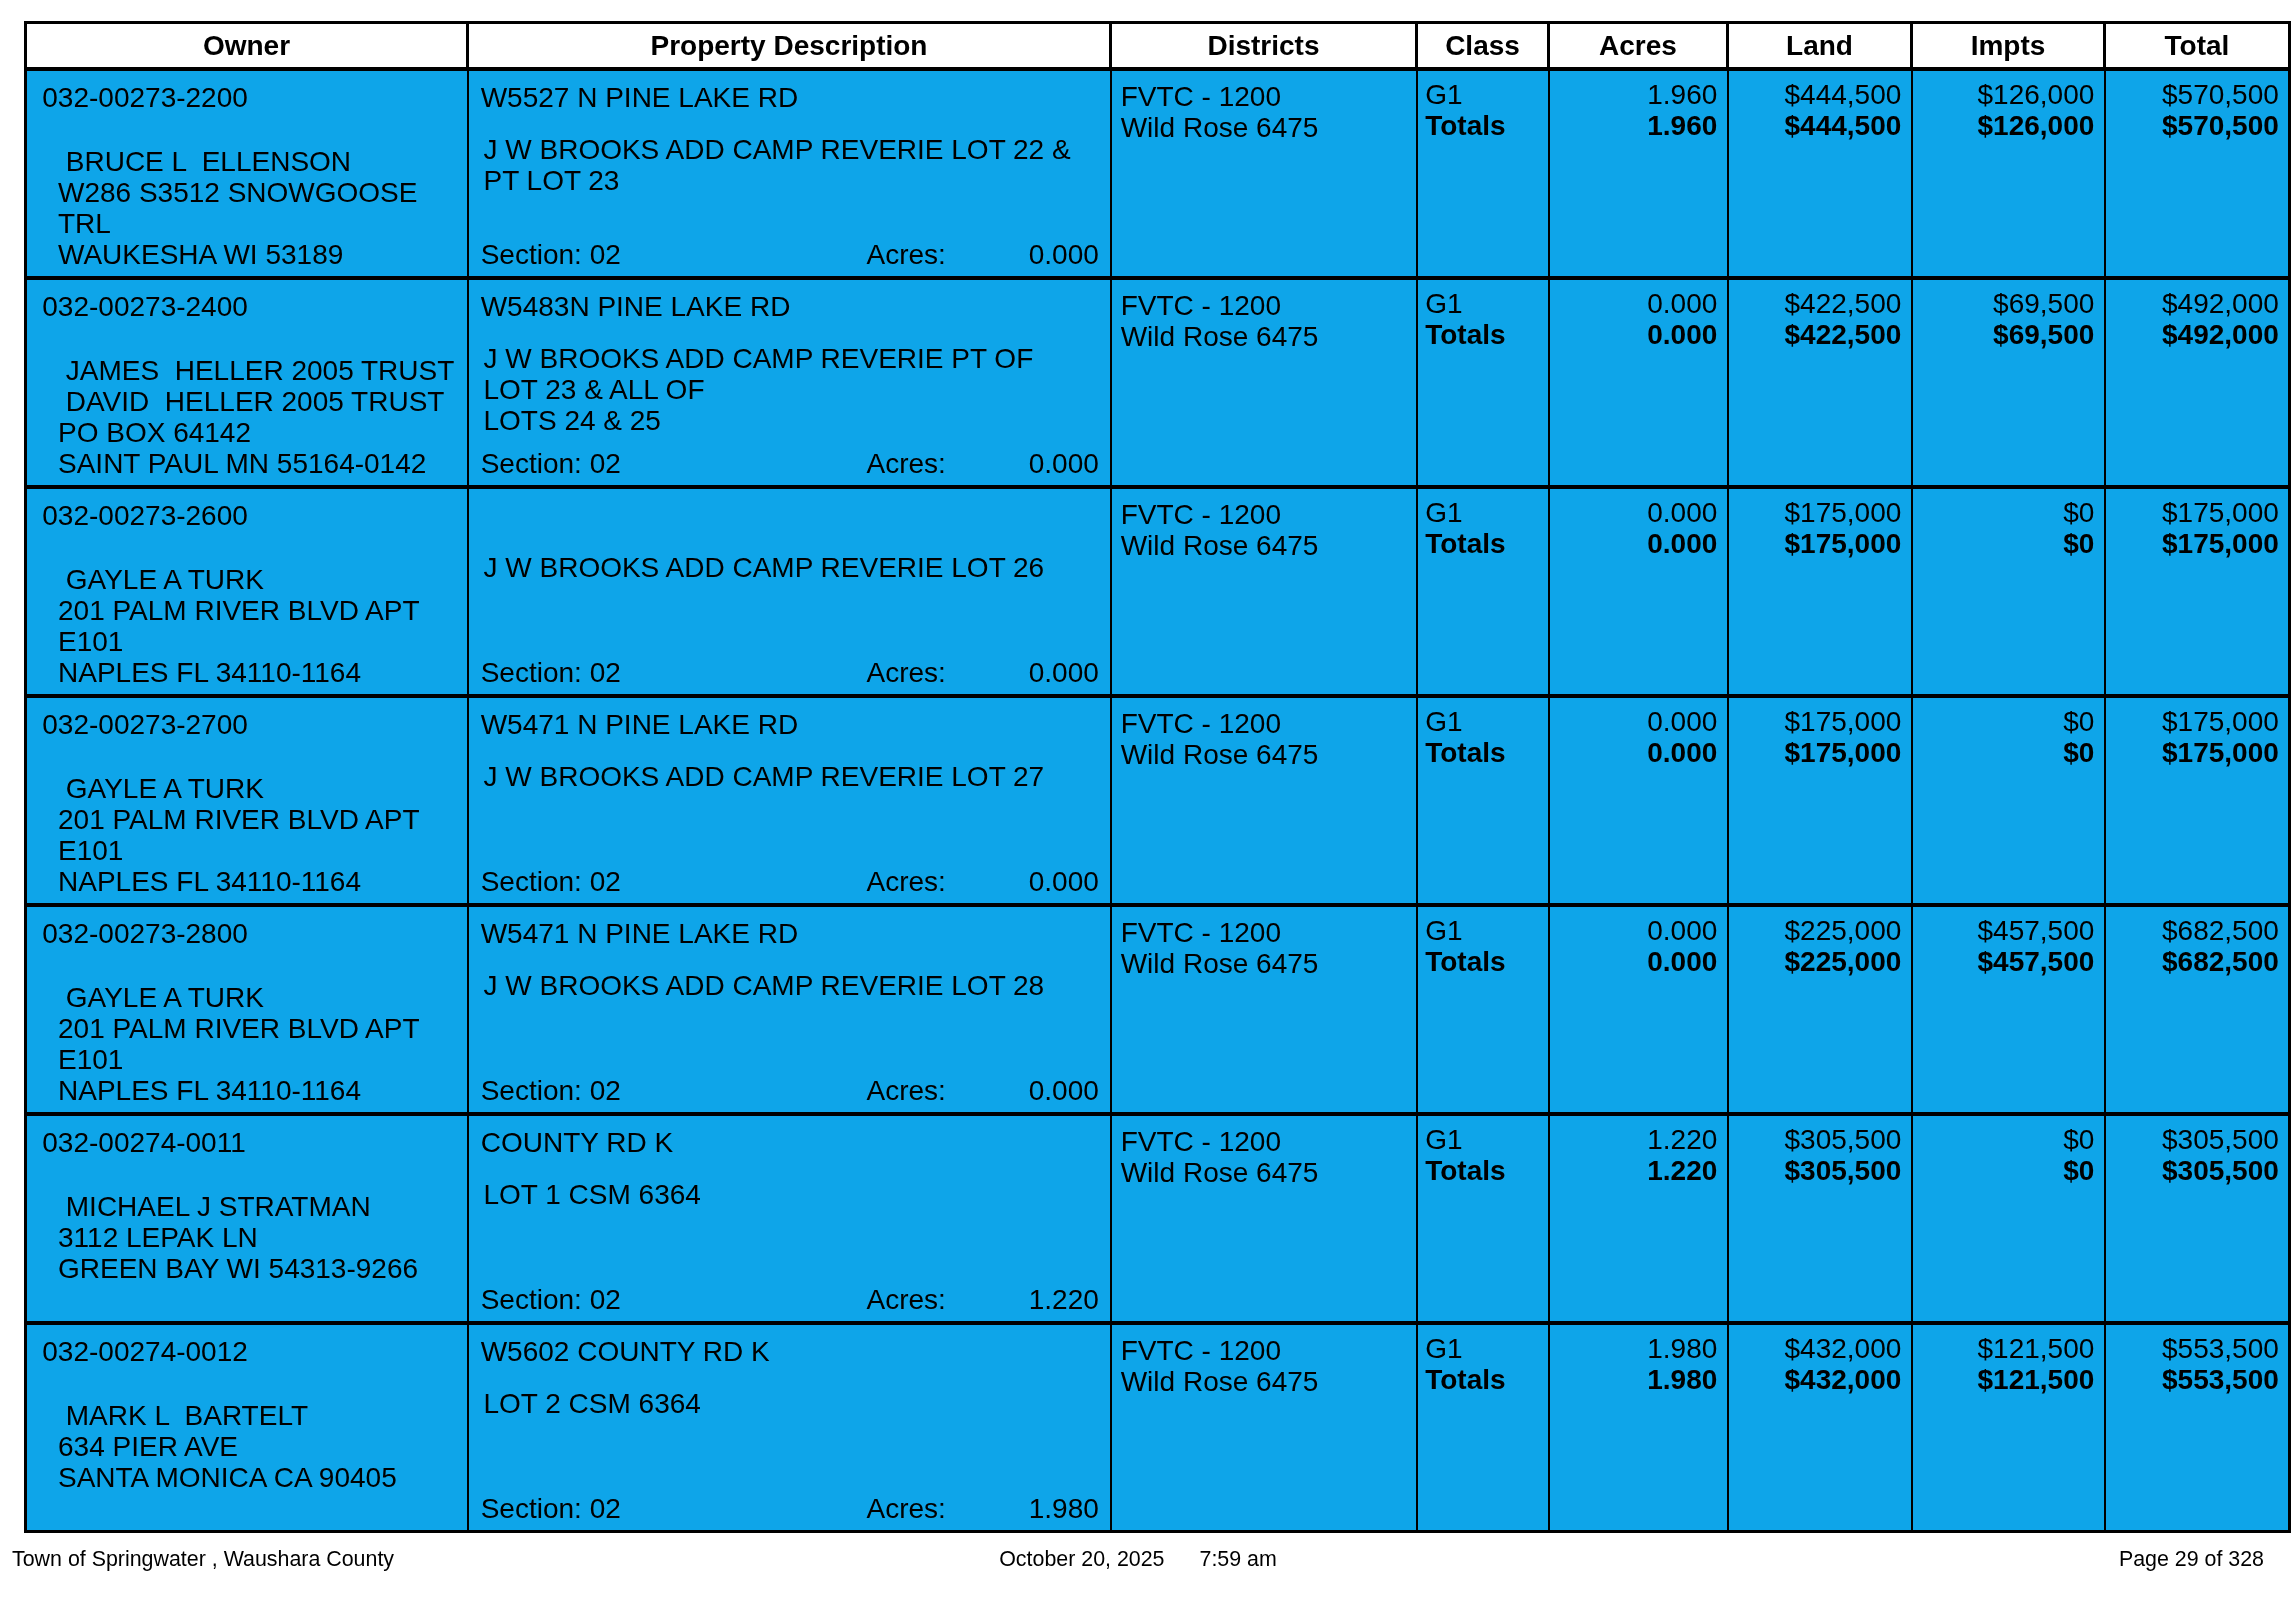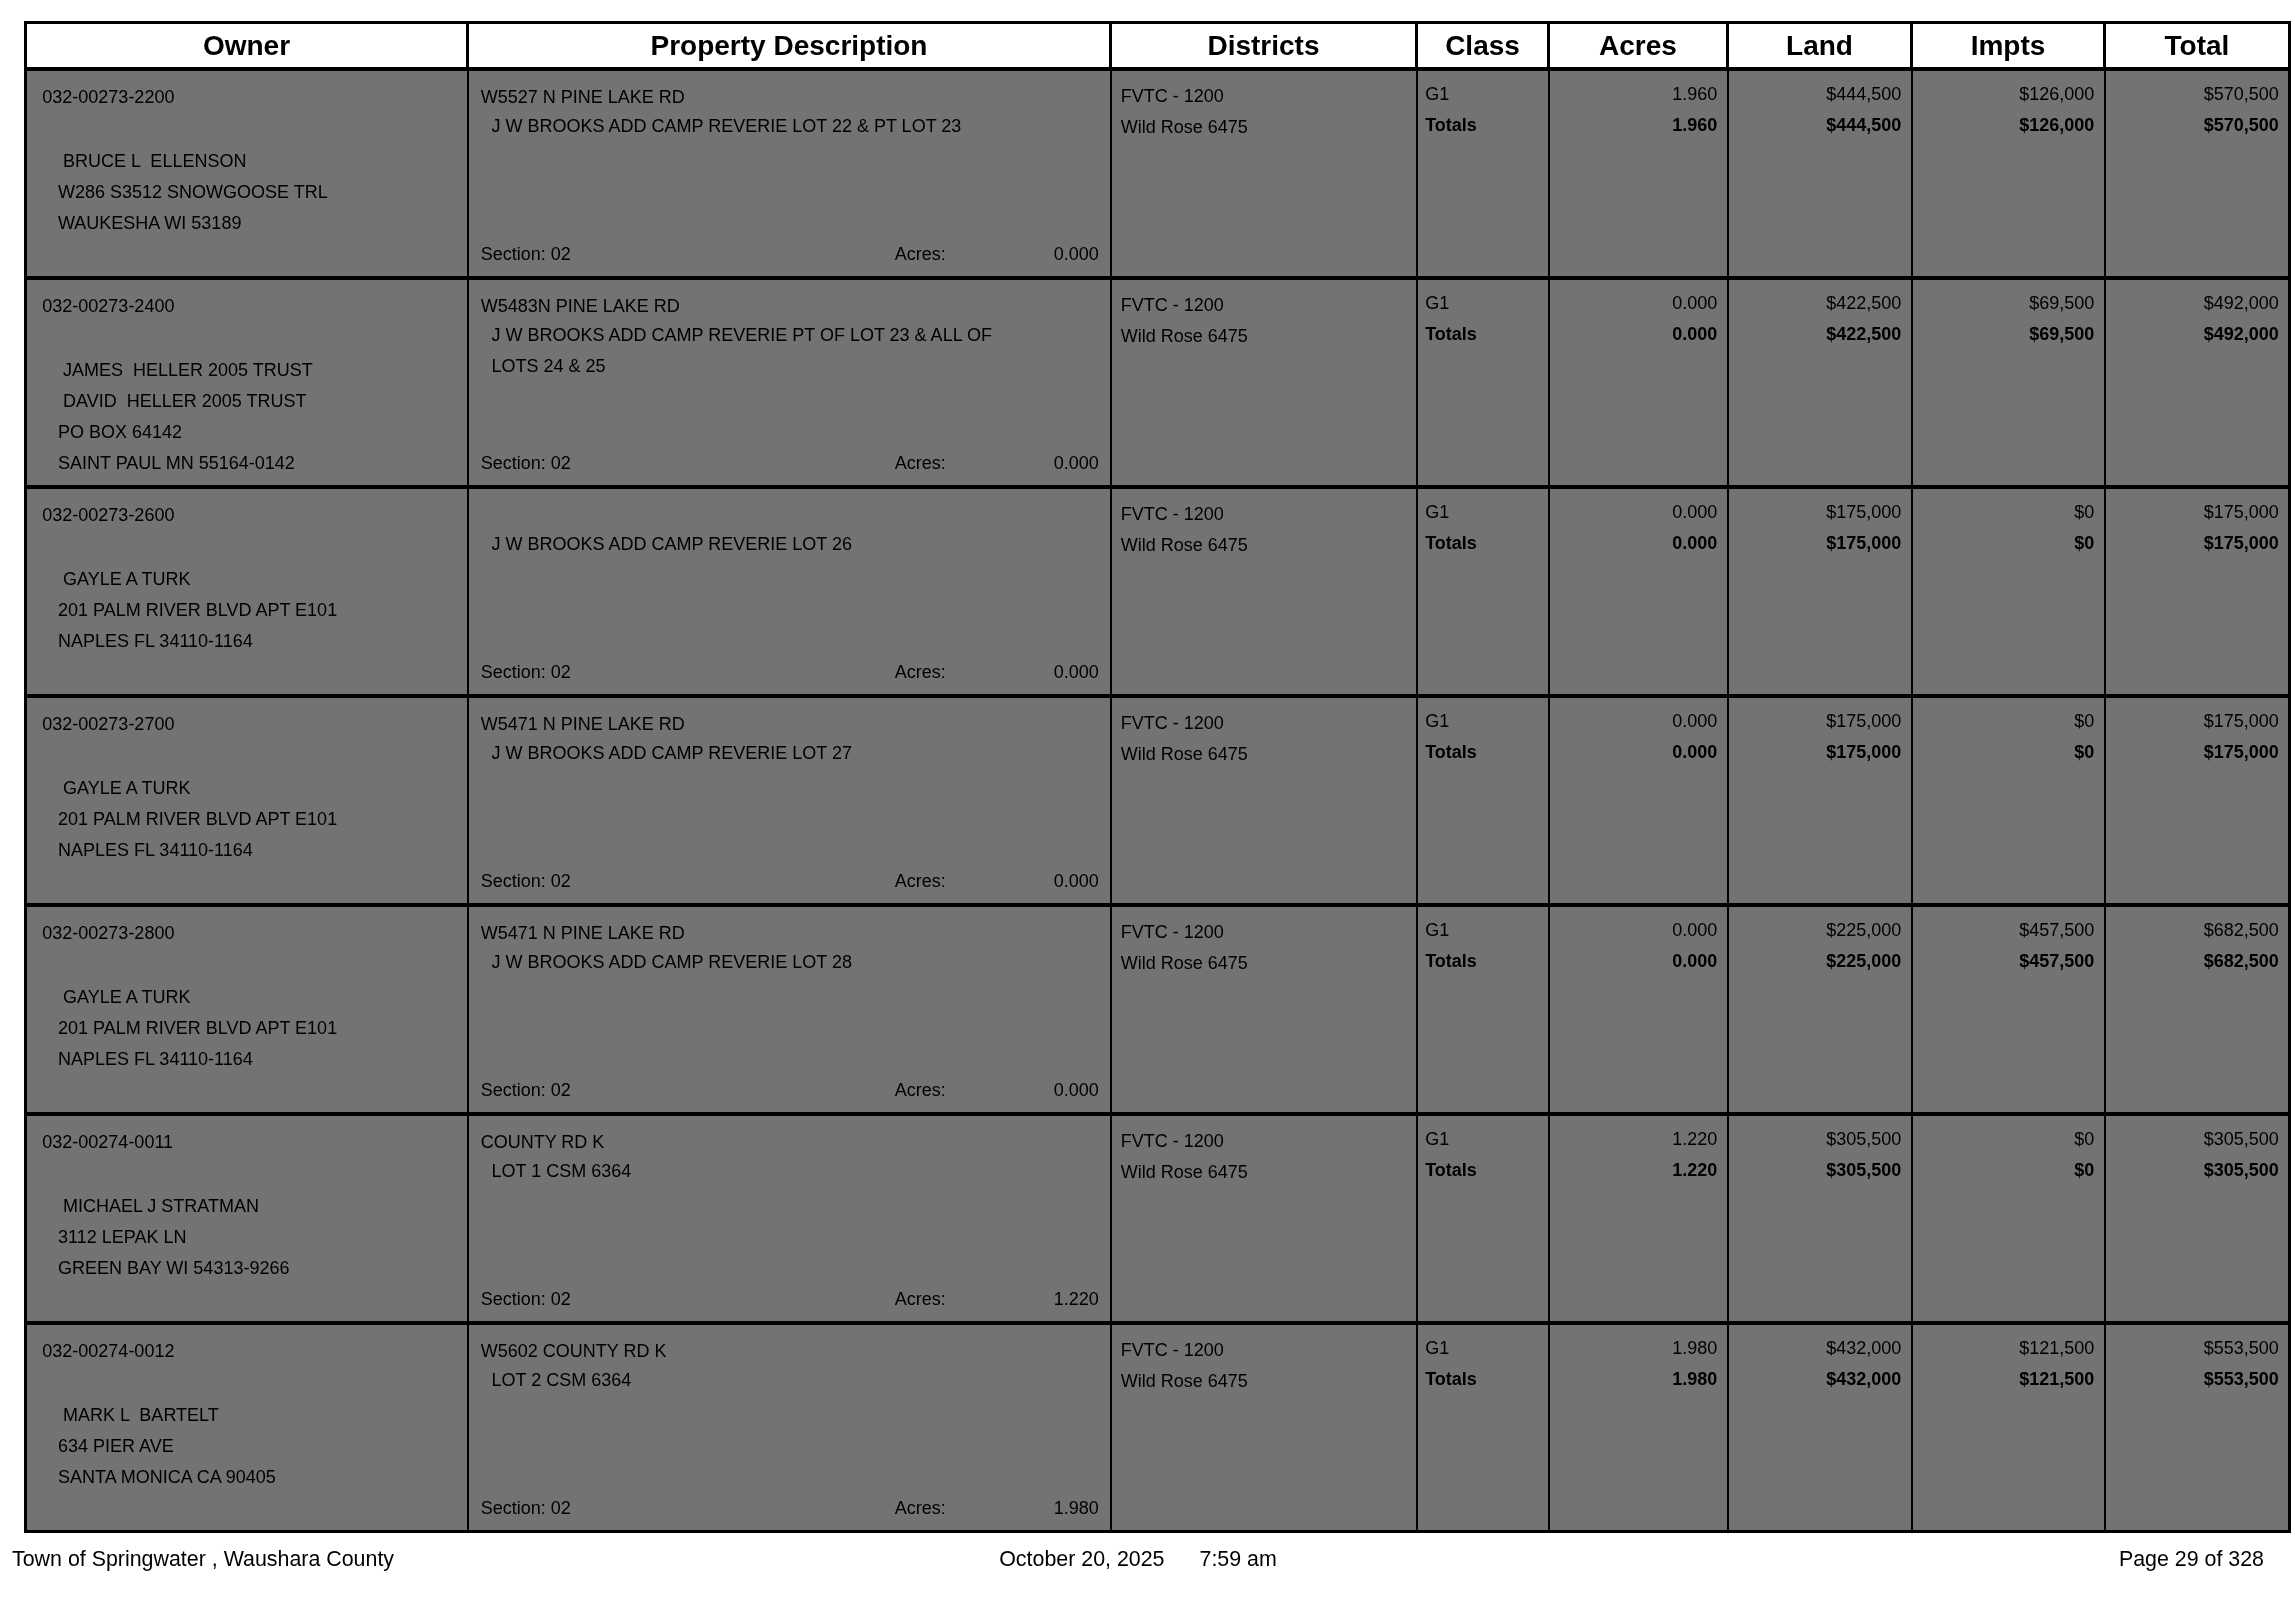--- a/index.html
+++ b/index.html
@@ -31,23 +31,23 @@
     font-weight: bold;
     text-align: center;
     height: 43px;
     padding: 0;
     background: #fff;
   }
   table.roll td {
     border: 2.3px solid #000;
     border-top-width: 4.6px;
     vertical-align: top;
-    font-size: 18px;
+    font-size: 28px;
     padding: 0;
-    background: #737373;
+    background: #0ea5e9;
   }
   tr.record { height: 205px; }
   .line { white-space: pre-wrap; }
 
   
   .parcel {
     padding: 12.2px 0 0 15.3px;
     line-height: 27.5px;
     white-space: pre-wrap;
   }
@@ -59,21 +59,22 @@
 
   
   .prop-cell-inner { position: relative; height: 205px; border-radius: 13px; }
   .prop-address {
     padding: 12.2px 0 0 12.2px;
     line-height: 27.5px;
     min-height: 27.5px;
     white-space: pre-wrap;
   }
   .desc-lines {
-    padding-left: 23px;
+    margin-top: 23px;
+    padding-left: 15px;
     padding-right: 15.3px;
     line-height: 31px;
   }
   .section-line {
     position: absolute;
     left: 12.2px;
     right: 10.7px;
     bottom: 7.7px;
     display: flex;
     justify-content: space-between;

